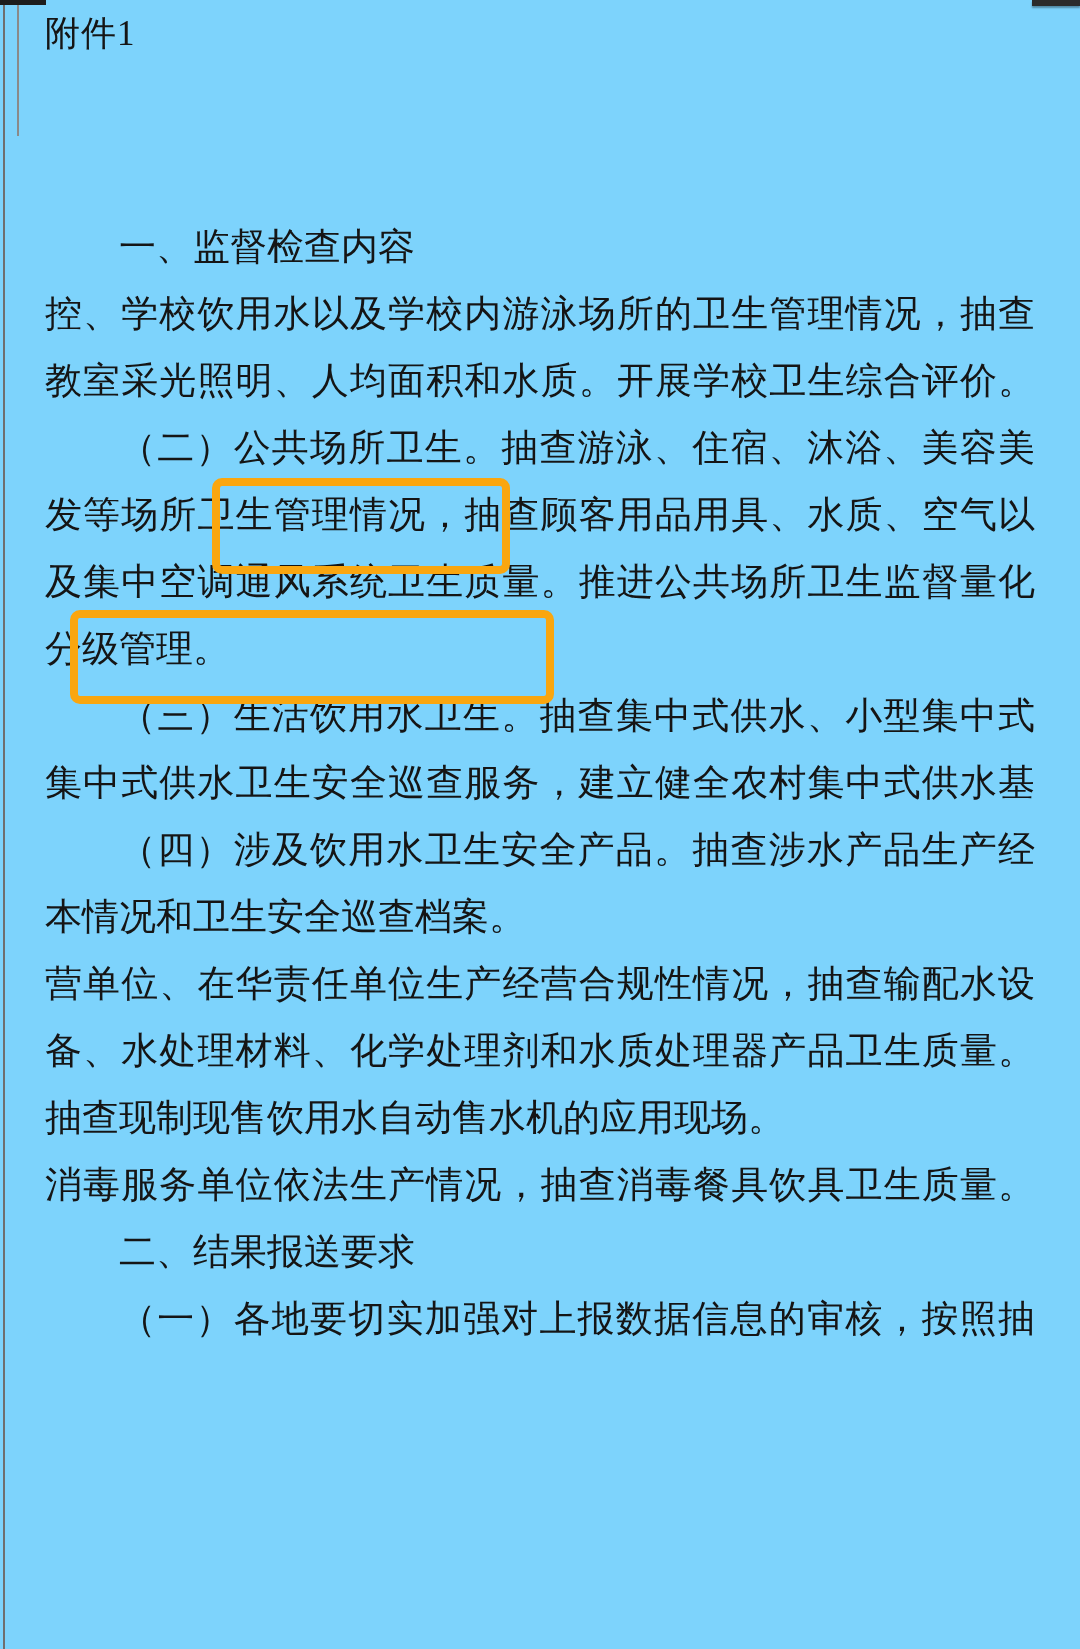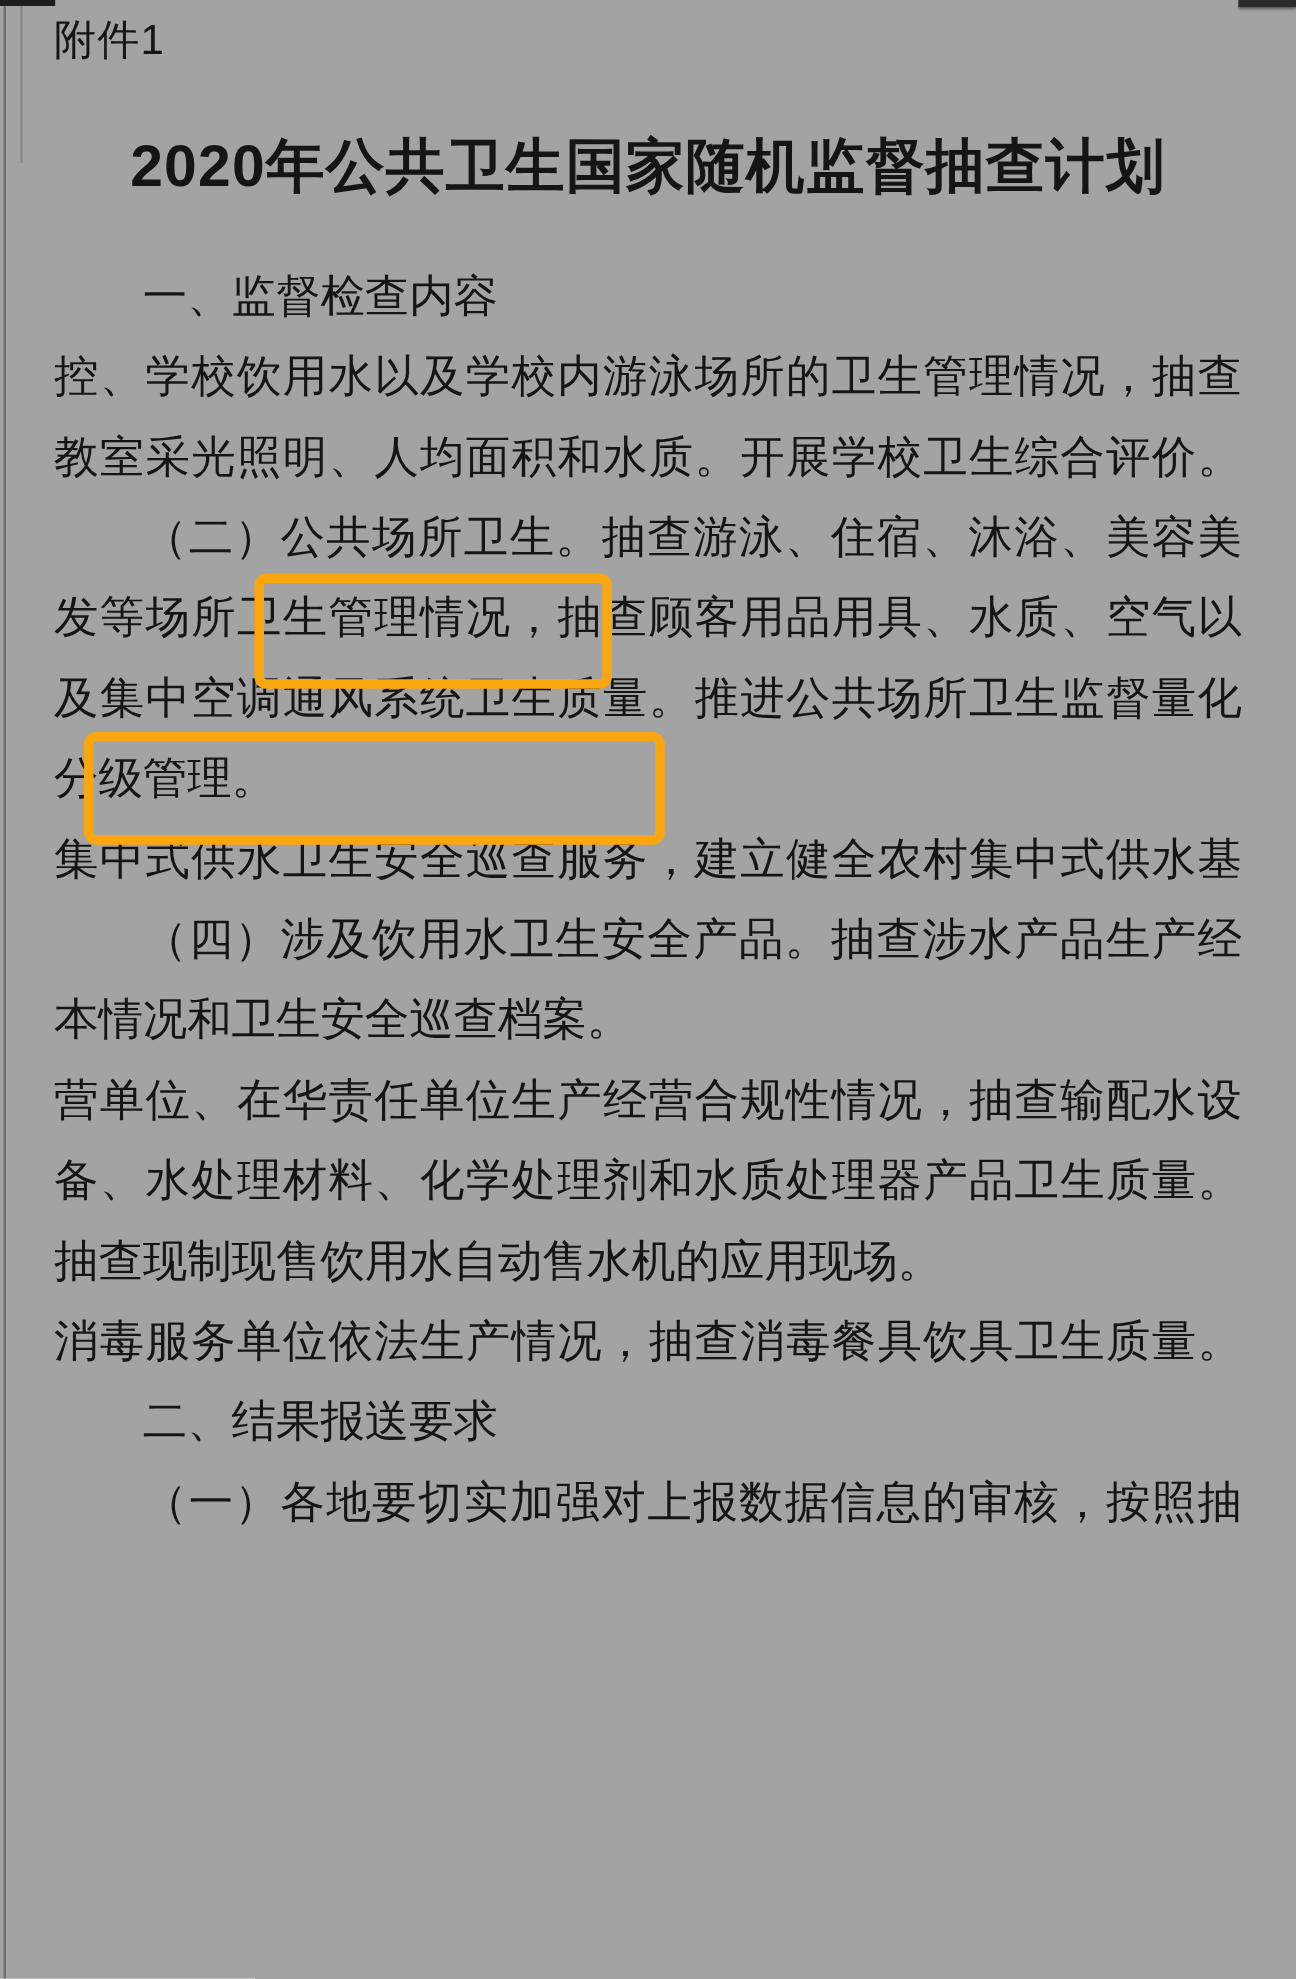--- a/index.html
+++ b/index.html
@@ -4,23 +4,23 @@
 <style>
   html, body {
     margin: 0;
     padding: 0;
     background: #ffffff;
   }
   .page {
     position: relative;
     width: 1080px;
     height: 1649px;
-    background: #a3a3a3;
+    background: #7dd3fc;
     overflow: hidden;
-    font-family: Liberation Sans, sans-serif;
+    font-family: Liberation Serif, serif;
     color: #151515;
   }
   
   .edge-left {
     position: absolute;
     left: 3px; top: 0;
     width: 2px; height: 1649px;
     background: #6f6f6f;
   }
   .edge-top-left-corner-v {
@@ -95,30 +95,30 @@
 
 <div class="page">
 
   <div class="edge-left"></div>
   <div class="edge-top-left-corner-v"></div>
   <div class="edge-top-left-corner-h"></div>
   <div class="edge-top-right"></div>
 
   <div class="attachment">附件1</div>
 
-  <div class="title">2020年公共卫生国家随机监督抽查计划</div>
 
   <div class="content">
     <div class="ln ind sh">一、监督检查内容</div>
     <div class="ln jf">控、学校饮用水以及学校内游泳场所的卫生管理情况，抽查</div>
     <div class="ln jf">教室采光照明、人均面积和水质。开展学校卫生综合评价。</div>
     <div class="ln ind jf">（二）公共场所卫生。抽查游泳、住宿、沐浴、美容美</div>
     <div class="ln jf">发等场所卫生管理情况，抽查顾客用品用具、水质、空气以</div>
     <div class="ln jf">及集中空调通风系统卫生质量。推进公共场所卫生监督量化</div>
     <div class="ln sh">分级管理。</div>
+    <div class="ln ind jf">（三）生活饮用水卫生。抽查集中式供水、小型集中式</div>
     <div class="ln jf">集中式供水卫生安全巡查服务，建立健全农村集中式供水基</div>
     <div class="ln ind jf">（四）涉及饮用水卫生安全产品。抽查涉水产品生产经</div>
     <div class="ln sh">本情况和卫生安全巡查档案。</div>
     <div class="ln jf">营单位、在华责任单位生产经营合规性情况，抽查输配水设</div>
     <div class="ln jf">备、水处理材料、化学处理剂和水质处理器产品卫生质量。</div>
     <div class="ln sh">抽查现制现售饮用水自动售水机的应用现场。</div>
     <div class="ln jf">消毒服务单位依法生产情况，抽查消毒餐具饮具卫生质量。</div>
     <div class="ln ind sh">二、结果报送要求</div>
     <div class="ln ind jf">（一）各地要切实加强对上报数据信息的审核，按照抽</div>
   </div>

